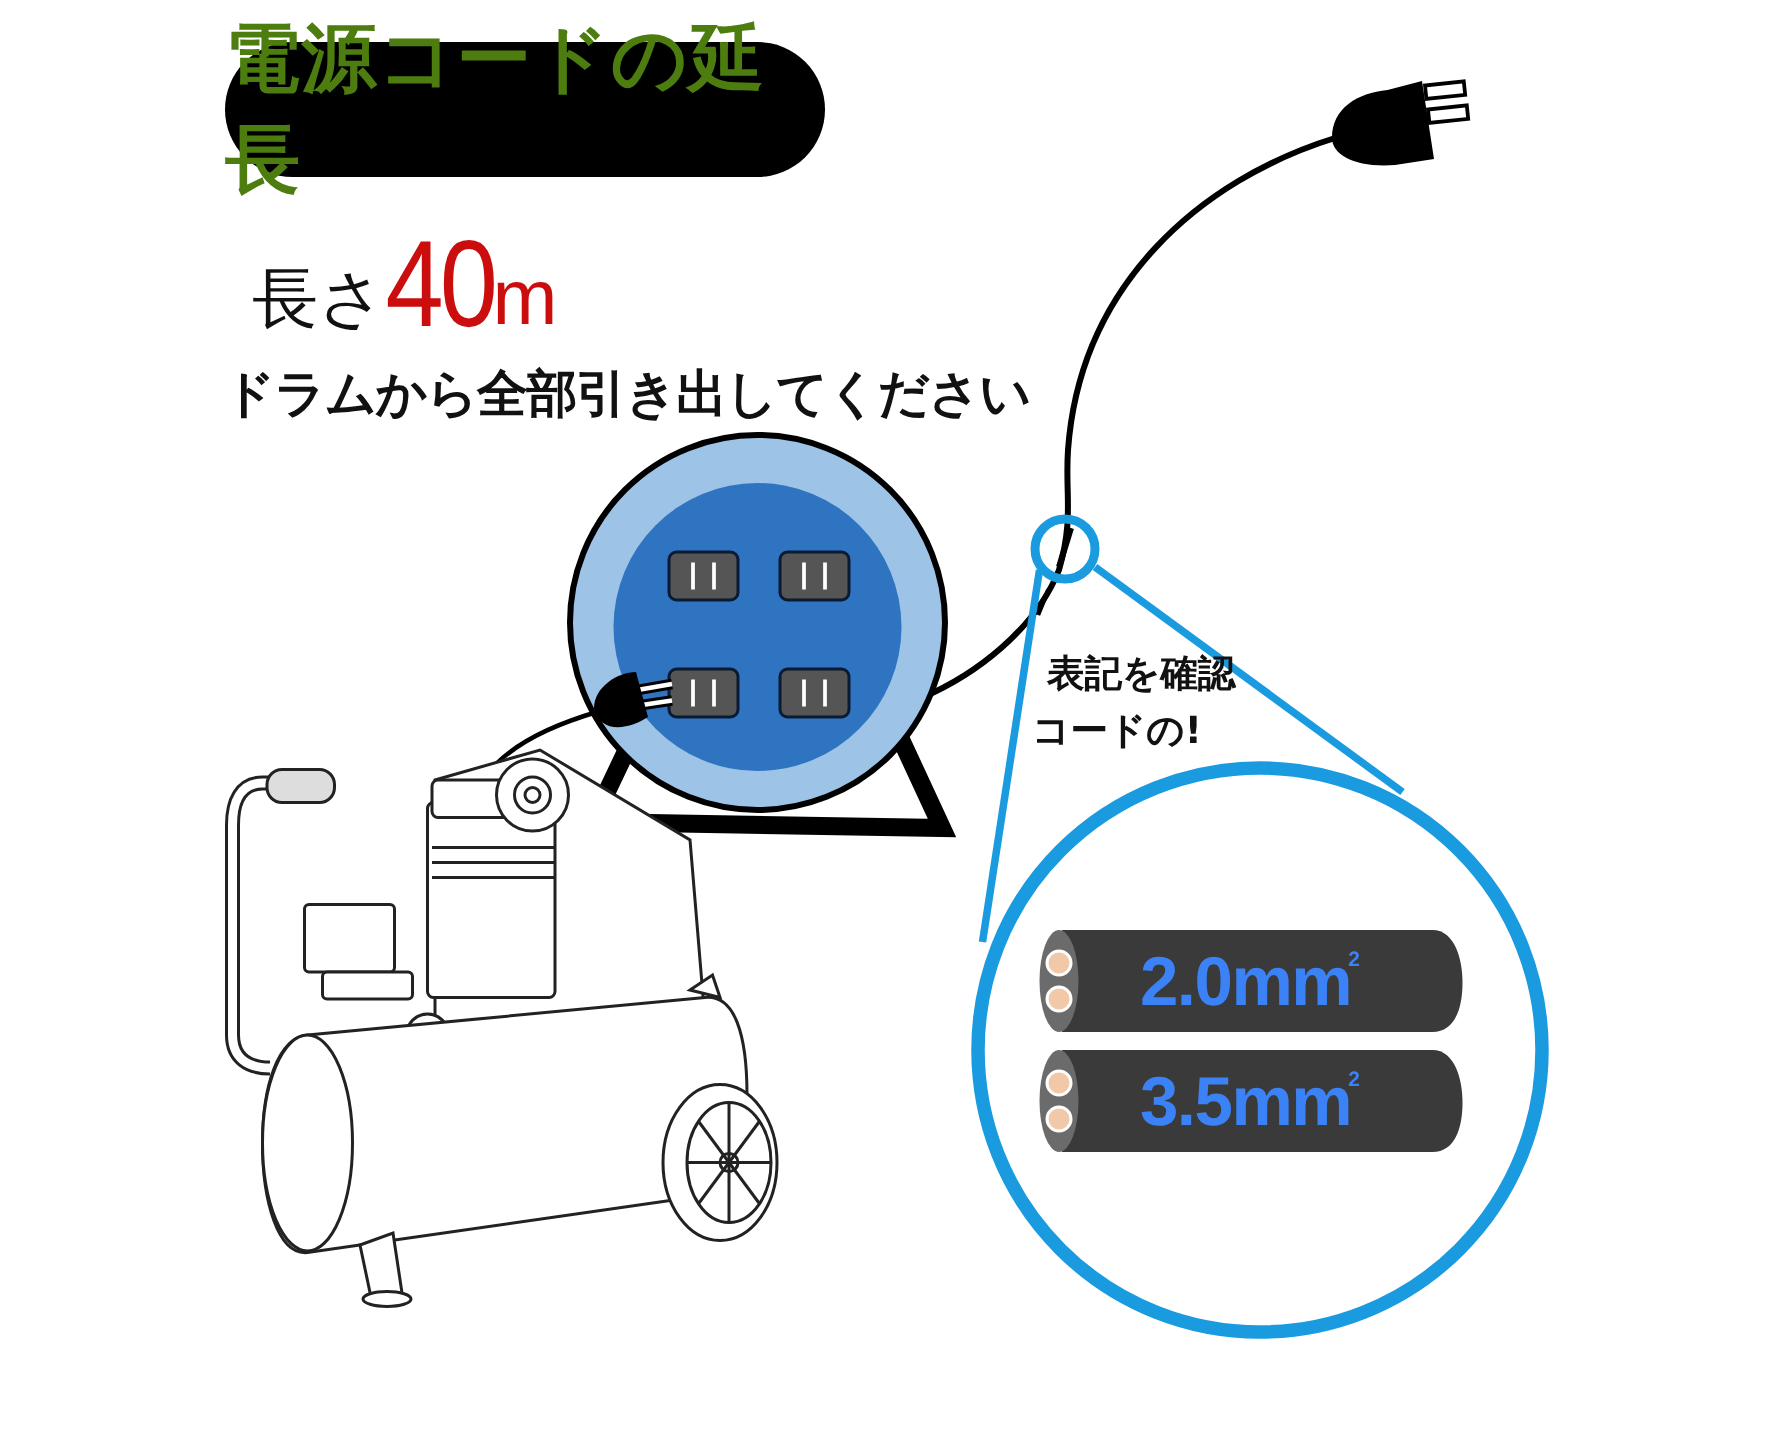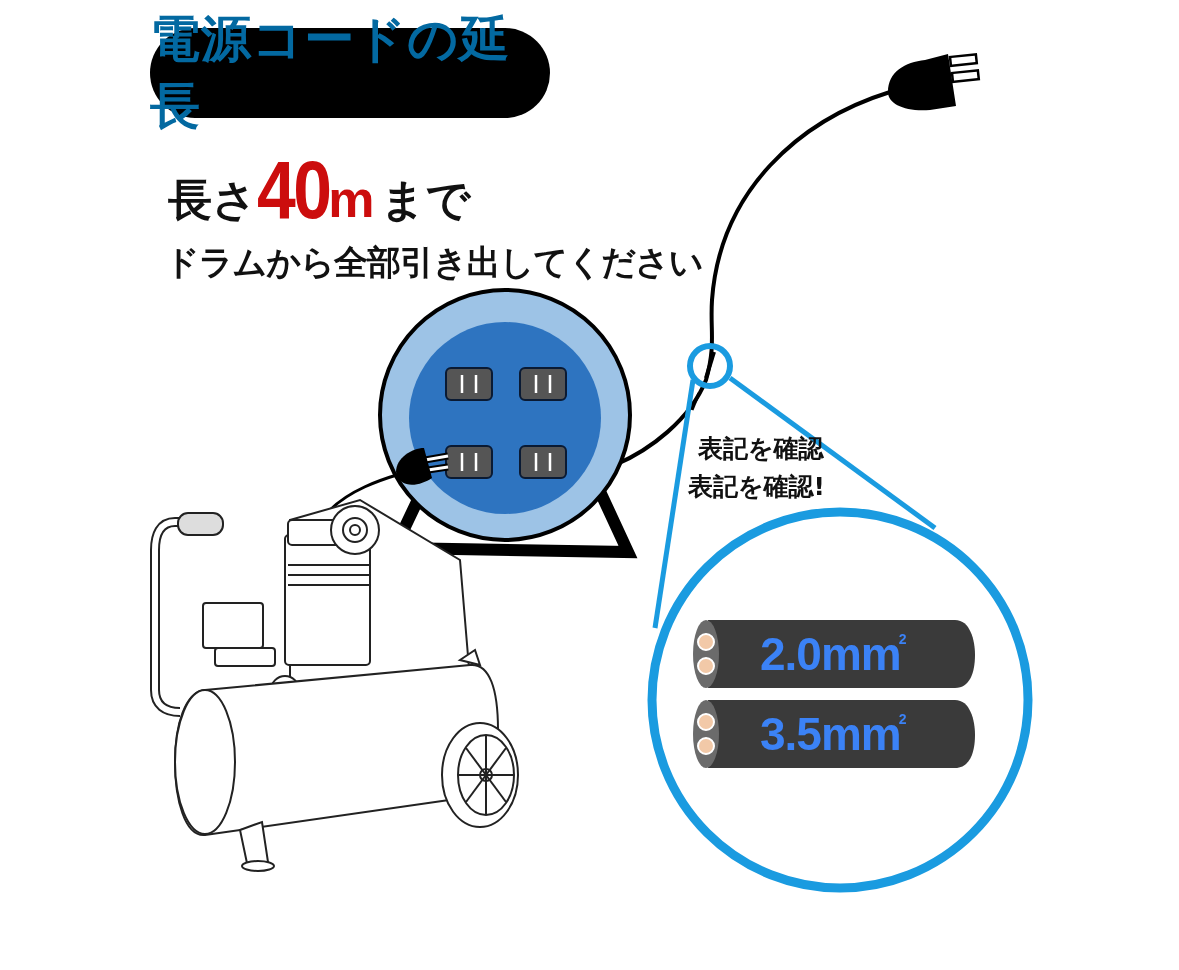--- a/index.html
+++ b/index.html
@@ -3,34 +3,34 @@
 <meta charset="utf-8">
 <style>
   html, body { margin: 0; padding: 0; background: #ffffff; }
   body { width: 1179px; height: 970px; position: relative; overflow: hidden;
          font-family: "DejaVu Sans", "Liberation Sans", sans-serif; }
   #art { position: absolute; left: 0; top: 0; }
   .title-pill {
     position: absolute; left: 150px; top: 28px; width: 400px; height: 90px;
     background: #000; border-radius: 45px;
     display: flex; align-items: center; justify-content: center;
-    color: #0369a1; font-weight: bold; font-size: 50px; letter-spacing: 1px;
+    color: #4d7c0f; font-weight: bold; font-size: 50px; letter-spacing: 1px;
   }
   .length-line {
     position: absolute; left: 168px; top: 150px; height: 80px;
-    display: flex; align-items: flex-end; font-weight: bold; color: #111;
+    display: flex; align-items: flex-end; font-weight: normal; color: #111;
   }
   .length-line .pre, .length-line .post { font-size: 44px; line-height: 60px; }
   .length-line .num { font-size: 82px; color: #cc0d0d; line-height: 80px;
                       font-family: "Liberation Sans", sans-serif; letter-spacing: -3px;
                       transform: scaleX(0.85); transform-origin: left bottom; display: inline-block; margin-right:-14px;}
   .length-line .unit { font-size: 52px; color: #cc0d0d; line-height: 62px;
                        font-family: "Liberation Sans", sans-serif; margin-right: 6px;}
   .sub-line {
-    position: absolute; left: 165px; top: 240px;
+    position: absolute; left: 149px; top: 240px;
     font-size: 34px; font-weight: bold; color: #111; letter-spacing: -1px;
   }
   .check-text {
     position: absolute; left: 688px; top: 430px; width: 170px;
     font-size: 25px; font-weight: bold; color: #111; line-height: 38px;
   }
   .check-text .l1 { display:block; padding-left: 10px; }
   .cable-label {
     position: absolute; font-family: "Liberation Sans", sans-serif;
     color: #3b82f6; font-weight: bold; font-size: 46px; letter-spacing: -1px;
@@ -149,28 +149,27 @@
 </svg>
 
 <div class="title-pill">
   <span>電源コードの延長</span>
 </div>
 
 <div class="length-line">
   <span class="pre">長さ</span>
   <span class="num">40</span>
   <span class="unit">m</span>
-  <span class="post">まで</span>
 </div>
 
 <div class="sub-line">ドラムから全部引き出してください</div>
 
 <div class="check-text">
   <span class="l1">表記を確認</span>
-  <span>表記を確認!</span>
+  <span>コードの!</span>
 </div>
 
 <div class="cable-label" style="left:760px; top:627px;">
   <span>2.0mm</span><sup>2</sup>
 </div>
 <div class="cable-label" style="left:760px; top:707px;">
   <span>3.5mm</span><sup>2</sup>
 </div>
 
 </body></html>

